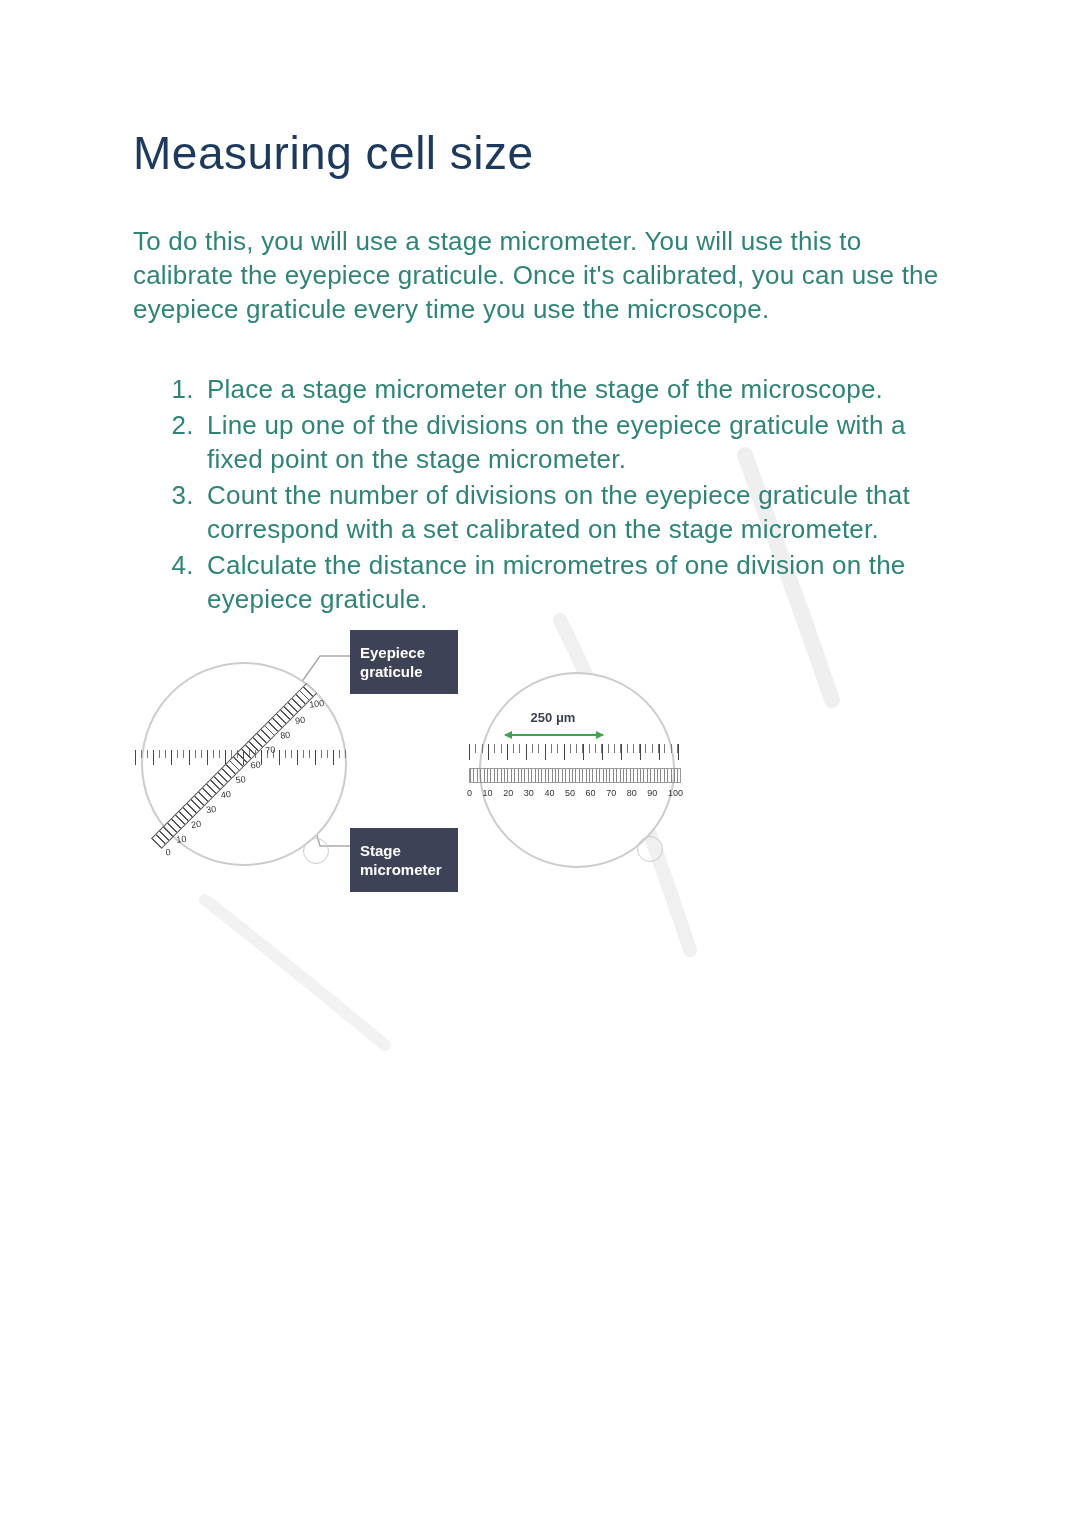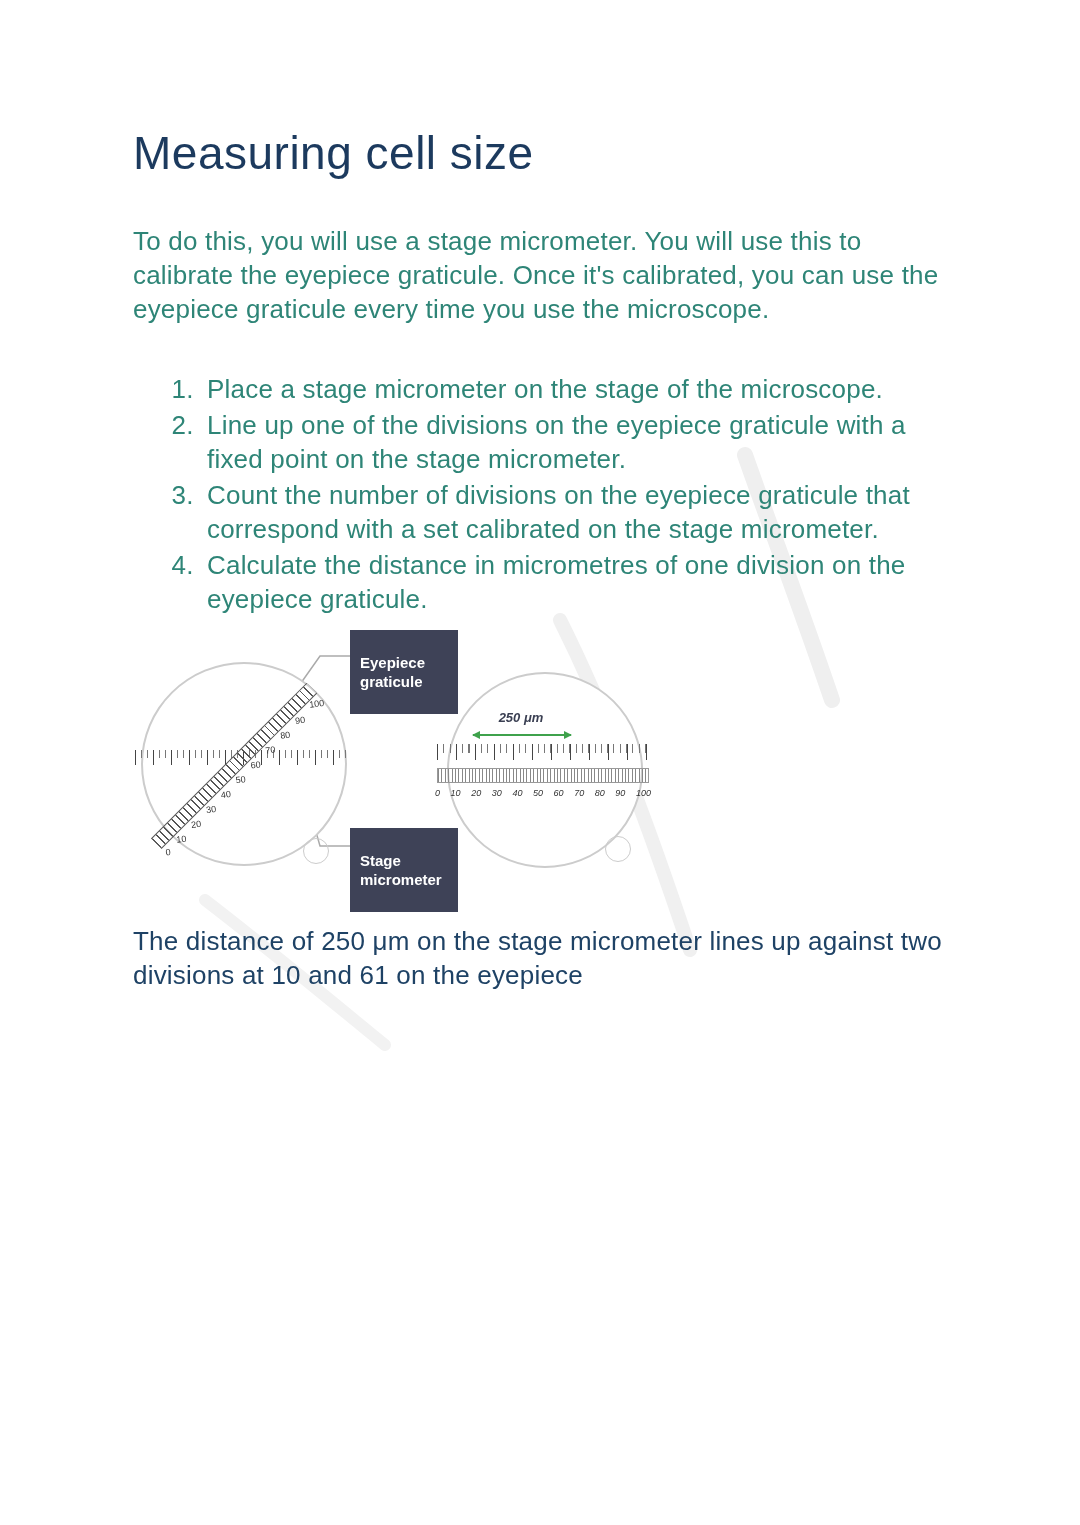--- a/index.html
+++ b/index.html
@@ -47,21 +47,21 @@
 
   
   .diagram{position:relative;height:268px;margin-top:10px;}
   .connectors{position:absolute;left:0;top:0;width:560px;height:268px;}
 
   .circle{
     position:absolute;border:2px solid var(--circle_border);border-radius:50%;
     background:#fff;
   }
   .left-circle{left:8px;top:36px;width:206px;height:204px;}
-  .right-circle{left:314px;top:46px;width:196px;height:196px;font-style:italic;}
+  .right-circle{left:346px;top:46px;width:196px;height:196px;}
 
   .lens-circle{
     position:absolute;width:26px;height:26px;border-radius:50%;
     border:1.5px solid var(--circle_border);
   }
 
   
   .h-ruler{
     position:absolute;left:-8px;top:86px;width:214px;height:15px;
     background-image:
@@ -120,21 +120,21 @@
     border:1px solid #999;
     background:repeating-linear-gradient(to right,#888 0 1px,transparent 1px 3.4px);
   }
   .numbers-row{position:absolute;left:-14px;top:114px;width:216px;}
 
   
   .label-box{
     position:absolute;left:217px;width:108px;
     background:var(--label_box);color:#fff;
     font-size:15px;font-weight:bold;line-height:19px;
-    padding:23px 10px;
+    padding:13px 10px;
   }
   .eyepiece-box{top:4px;}
   .stage-box{top:202px;}
 </style>
 </head>
 <body>
 
 <svg class="watermark" viewBox="0 0 1080 1525" fill="none">
   <path d="M745 455 C 775 540, 805 620, 832 700" stroke="#efefef" stroke-width="16" stroke-linecap="round"></path>
   <path d="M560 620 C 610 720, 650 830, 690 950" stroke="#f0f0f0" stroke-width="14" stroke-linecap="round"></path>
@@ -203,15 +203,14 @@
           <span>70</span>
           <span>80</span>
           <span>90</span>
           <span>100</span>
         </div>
       <div class="lens-circle" style="left:156px;top:162px;"></div>
     </div>
 
   </div>
 
-  <p class="closing">The distance of 250 μm on the stage micrometer lines up against two divisions at 10 and 61 on the eyepiece</p>
 
 </div>
 
 </body></html>

